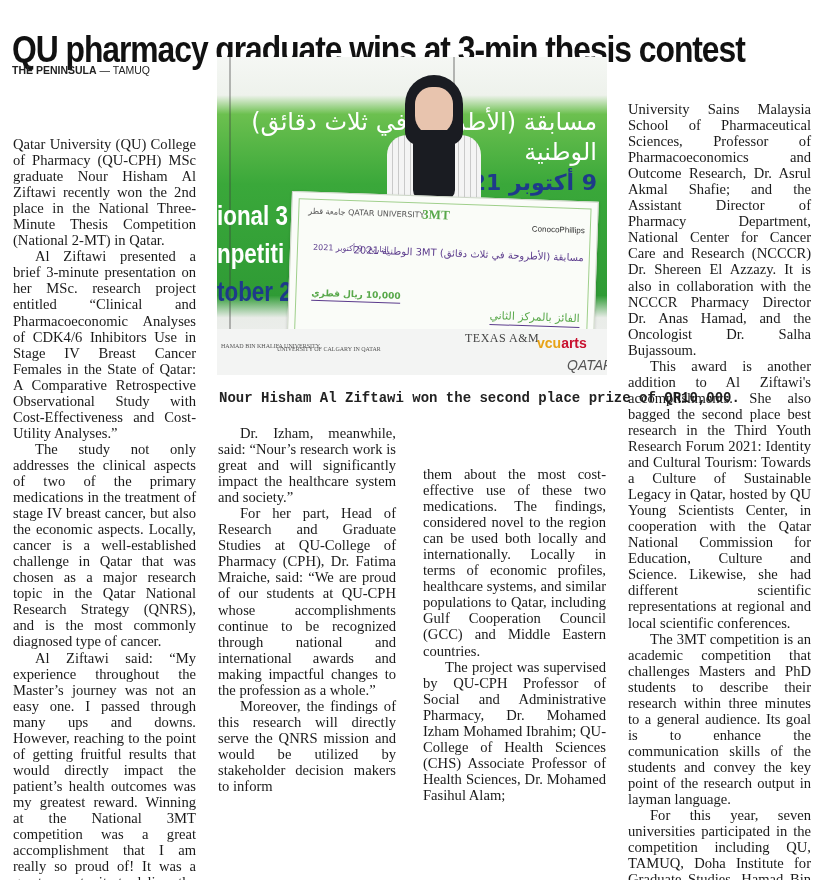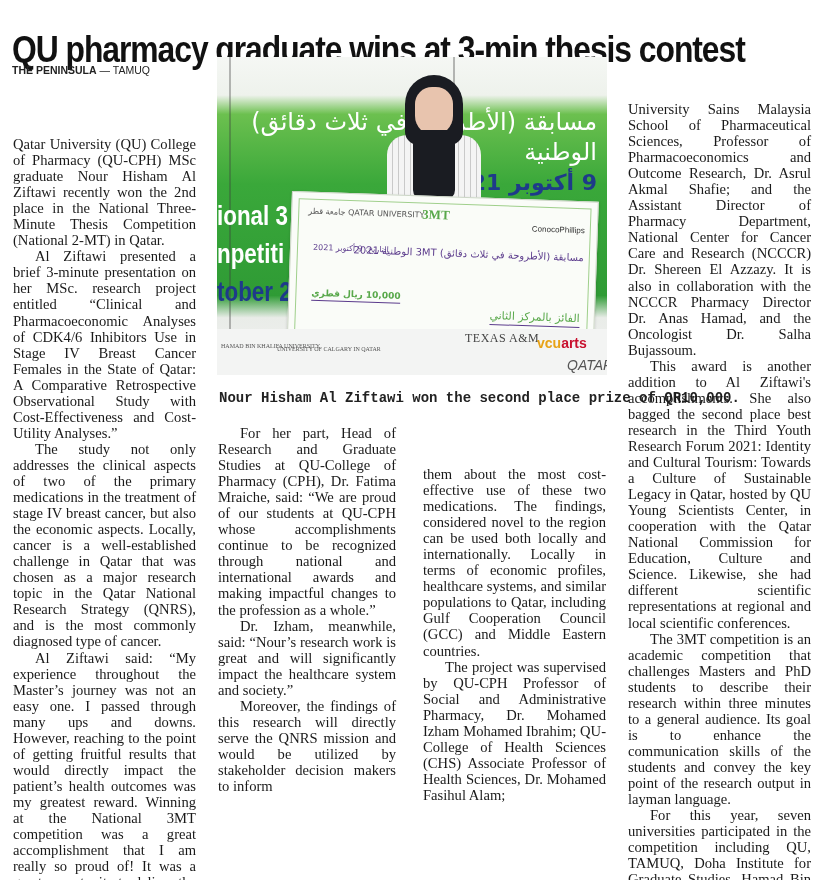--- a/index.html
+++ b/index.html
@@ -114,22 +114,22 @@
     <span class="calg">UNIVERSITY OF CALGARY IN QATAR</span>
     <span class="tamu">TEXAS A&amp;M</span>
     <span class="vcu"><span style="position:static;font:inherit;color:inherit">vcu</span><b>arts</b></span>
     <span class="vcuq">QATAR</span>
   </div>
 </div>
 
 <div class="caption">Nour Hisham Al Ziftawi won the second place prize of QR10,000.</div>
 
 <div class="col" id="col2">
+  <p>Dr. Izham, meanwhile, said: “Nour’s research work is great and will significantly impact the healthcare system and society.”</p>
   <p>For her part, Head of Research and Graduate Studies at QU-College of Pharmacy (CPH), Dr. Fatima Mraiche, said: “We are proud of our students at QU-CPH whose accomplishments continue to be recognized through national and international awards and making impactful changes to the profession as a whole.”</p>
-  <p>Dr. Izham, meanwhile, said: “Nour’s research work is great and will significantly impact the healthcare system and society.”</p>
   <p>Moreover, the findings of this research will directly serve the QNRS mission and would be utilized by stakeholder decision makers to inform</p>
 </div>
 
 <div class="col" id="col3">
   <p class="noindent">them about the most cost-effective use of these two medications. The findings, considered novel to the region can be used both locally and internationally. Locally in terms of economic profiles, healthcare systems, and similar populations to Qatar, including Gulf Cooperation Council (GCC) and Middle Eastern countries.</p>
   <p>The project was supervised by QU-CPH Professor of Social and Administrative Pharmacy, Dr. Mohamed Izham Mohamed Ibrahim; QU-College of Health Sciences (CHS) Associate Professor of Health Sciences, Dr. Mohamed Fasihul Alam;</p>
 </div>
 
 <div class="col" id="col4">
   <p class="noindent">University Sains Malaysia School of Pharmaceutical Sciences, Professor of Pharmacoeconomics and Outcome Research, Dr. Asrul Akmal Shafie; and the Assistant Director of Pharmacy Department, National Center for Cancer Care and Research (NCCCR) Dr. Shereen El Azzazy. It is also in collaboration with the NCCCR Pharmacy Director Dr. Anas Hamad, and the Oncologist Dr. Salha Bujassoum.</p>

